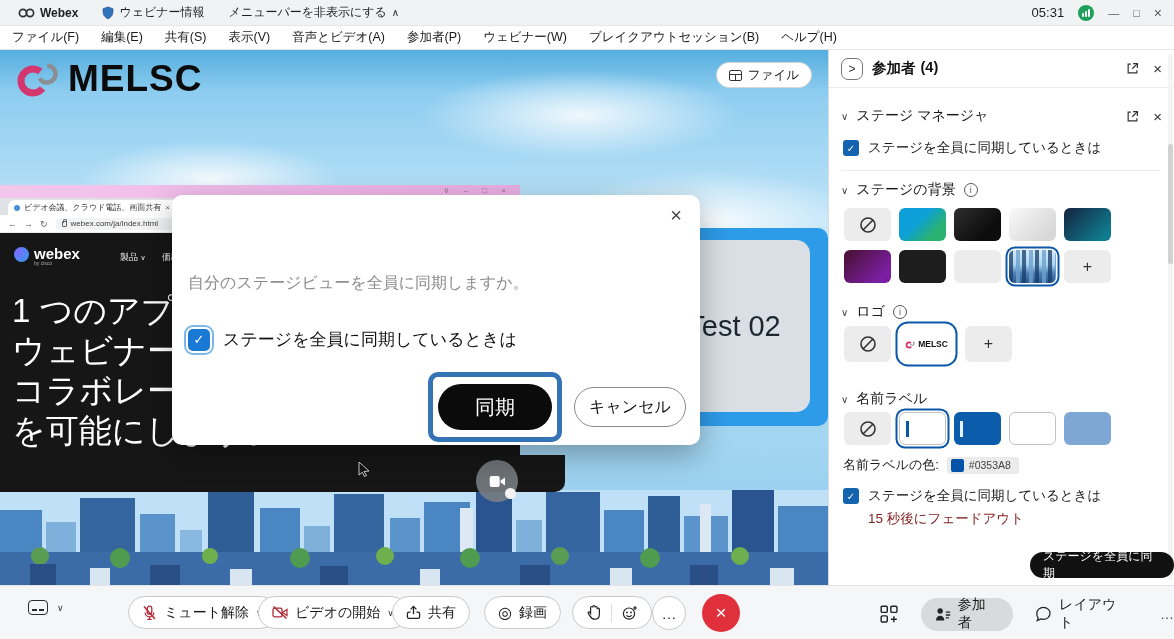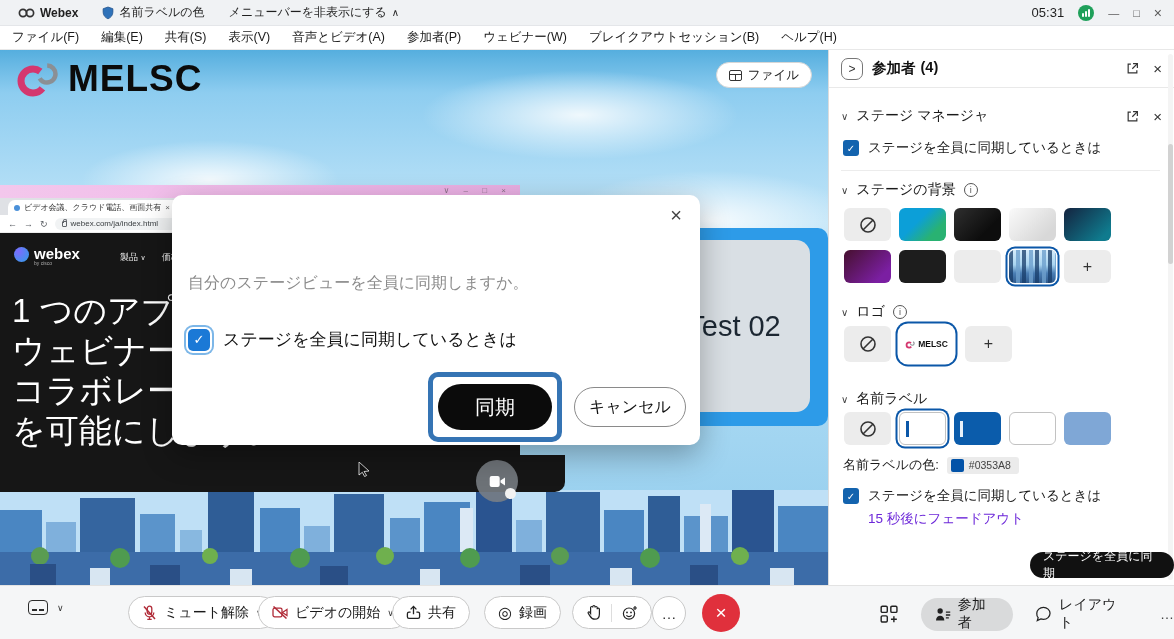--- a/index.html
+++ b/index.html
@@ -111,21 +111,21 @@
   .nl.blue{background:#0b5cab;border:none}
   .nl.blue .bar{background:#e8f1fa}
   .nl.blue .lines .l1{background:#fff}
   .nl.blue .lines .l2{background:#a9cdf0}
   .nl.lite{background:#7fa7d6;border:none;padding-left:9px}
   .nl.lite .lines .l1{background:#fff}
   .nl.lite .lines .l2{background:#b9cfe8}
   .color-row{position:absolute;display:flex;align-items:center;gap:8px;font-size:13px;color:#1a1a1a}
   .swatch{display:flex;align-items:center;gap:5px;background:#ebebeb;border-radius:3px;padding:2px 8px 2px 4px;font-size:10.5px;color:#444}
   .swatch .sq{width:13px;height:13px;background:#0353A8;border-radius:2px}
-  .fade2{position:absolute;font-size:13.5px;color:#6d28d9}
+  .fade2{position:absolute;font-size:13.5px;color:#7f1d1d}
   .scrollbar{position:absolute;right:1px;top:4px;width:5px;height:526px;background:#f4f4f4;border-radius:3px}
   .scrollbar .thumb{position:absolute;left:0;top:90px;width:5px;height:120px;background:#d2d2d2;border-radius:3px}
 
   
   .tooltip{position:absolute;left:1030px;top:552px;height:26px;background:#111;color:#fff;border-radius:13px;display:flex;align-items:center;padding:0 13px;font-size:12px;z-index:40}
 
   
   .bottombar{position:absolute;left:0;top:585px;width:100%;height:54px;background:#f5f6f7;border-top:1px solid #e3e3e3}
   .pill{position:absolute;top:10px;height:33px;border:1px solid #c9c9c9;border-radius:17px;background:#fff;display:flex;align-items:center;gap:7px;padding:0 13px;font-size:14px;color:#1a1a1a}
   .circlebtn{position:absolute;top:10px;width:34px;height:34px;border:1px solid #c9c9c9;border-radius:50%;background:#fff;display:flex;align-items:center;justify-content:center;font-size:15px;color:#333}
@@ -150,21 +150,21 @@
         <svg width="17" height="12" viewBox="0 0 17 12">
             <circle cx="5" cy="6" r="3.6" fill="none" stroke="#333" stroke-width="1.7"></circle>
             <circle cx="12" cy="6" r="3.6" fill="none" stroke="#333" stroke-width="1.7"></circle>
           </svg>
         <span>Webex</span>
       </div>
       <div class="tb-item">
         <svg width="12" height="14" viewBox="0 0 16 18">
             <path d="M8 1l6.5 2.3v4.5c0 4.4-2.7 7.2-6.5 9-3.8-1.8-6.5-4.6-6.5-9V3.3z" fill="#2f72b9" stroke="#1d4f8a"></path>
           </svg>
-        <span>名前ラベルの色</span>
+        <span>ウェビナー情報</span>
       </div>
       <div class="tb-item">
         <span>メニューバーを非表示にする</span>
         <span style="font-size:10px">∧</span>
       </div>
     </div>
     <div class="tb-right">
       <span style="font-size:13px">05:31</span>
       <span class="conn">
           <i class="b1"></i>

